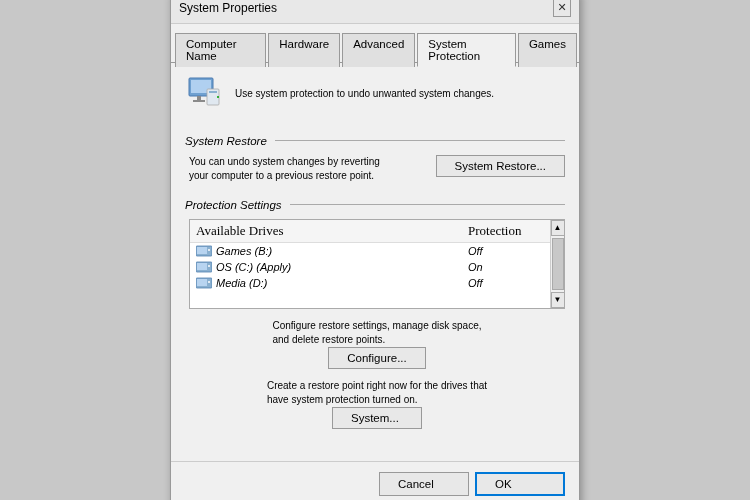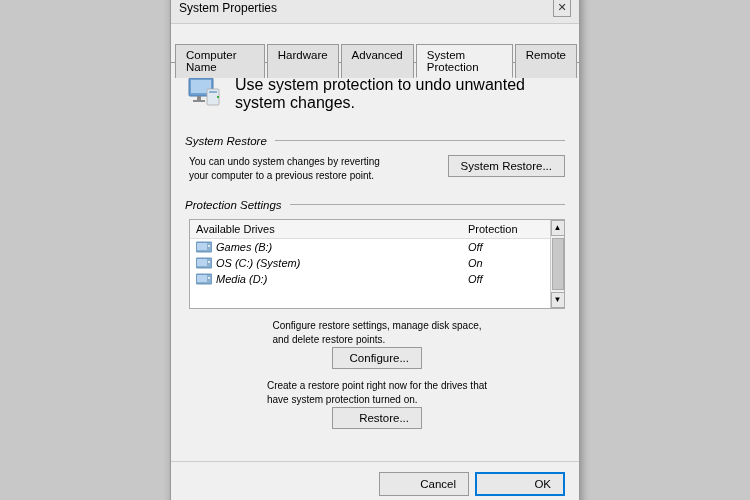--- a/index.html
+++ b/index.html
@@ -53,21 +53,21 @@
     }
     .tab {
       padding: 4px 10px;
       border: 1px solid #999;
       border-bottom: none;
       background: #e0e0e0;
       cursor: pointer;
       font-size: 11.5px;
       margin-right: 2px;
       position: relative;
-      top: 16px;
+      top: 5px;
     }
     .tab.active {
       background: #f0f0f0;
       border-bottom: 1px solid #f0f0f0;
       z-index: 1;
     }
     .content {
       padding: 12px 14px;
     }
     .intro-section {
@@ -76,21 +76,21 @@
       margin-bottom: 12px;
       padding-bottom: 10px;
     }
     .computer-icon {
       width: 38px;
       height: 38px;
       margin-right: 12px;
       flex-shrink: 0;
     }
     .intro-text {
-      font-size: 16px;
+      font-size: 10px;
       color: #000;
     }
     .section-label {
       display: flex;
       align-items: center;
       margin-bottom: 8px;
       margin-top: 4px;
     }
     .section-label span {
       font-size: 11.5px;
@@ -111,27 +111,27 @@
       margin-bottom: 16px;
       padding-left: 4px;
     }
     .section-desc {
       font-size: 10px;
       color: #000;
       line-height: 1.4;
       max-width: 230px;
     }
     .btn {
-      padding: 4px 12px;
+      padding: 4px 18px;
       background: #e8e8e8;
       border: 1px solid #999;
       cursor: pointer;
       font-size: 11.5px;
       min-width: 90px;
-      text-align: right;
+      text-align: left;
       white-space: nowrap;
     }
     .btn.disabled {
       color: #aaa;
       cursor: default;
     }
     .drives-table {
       border: 1px solid #aaa;
       background: #fff;
       width: 100%;
@@ -140,22 +140,23 @@
       height: 90px;
       overflow: hidden;
     }
     .drives-header {
       display: flex;
       background: #f5f5f5;
       border-bottom: 1px solid #ddd;
       padding: 3px 6px;
     }
     .drives-header-col {
-      font-size: 11px;
-      color: #000;
+      font-size: 13px;
+      color: #000;
+      font-family: Liberation Serif, serif;
     }
     .col-drive { flex: 1; }
     .col-protection { width: 90px; }
     .scrollbar {
       position: absolute;
       right: 0;
       top: 0;
       bottom: 0;
       width: 14px;
       background: #f0f0f0;
@@ -225,21 +226,21 @@
   <div class="title-bar">
     <span class="title-bar-text">System Properties</span>
     <div class="close-btn">✕</div>
   </div>
 
   <div class="tabs">
     <div class="tab">Computer Name</div>
     <div class="tab">Hardware</div>
     <div class="tab">Advanced</div>
     <div class="tab active">System Protection</div>
-    <div class="tab">Remote</div>
+    <div class="tab">Games</div>
   </div>
 
   <div class="content">
 
     <div class="intro-section">
       <div class="computer-icon">
         <svg xmlns="http://www.w3.org/2000/svg" viewBox="0 0 38 38">
 
           <rect x="4" y="3" width="24" height="18" rx="1" fill="#6fa0d0" stroke="#4a7ab0" stroke-width="1"></rect>
           <rect x="6" y="5" width="20" height="13" fill="#b0d0f0"></rect>
@@ -282,21 +283,21 @@
           </svg>
           <span class="drive-name">Games (B:)</span>
           <span class="drive-protection">Off</span>
         </div>
         <div class="drive-row">
           <svg class="drive-icon" viewBox="0 0 16 12">
             <rect x="0" y="1" width="16" height="10" rx="1" fill="#8ab0d0" stroke="#5080b0" stroke-width="0.8"></rect>
             <rect x="1" y="2" width="10" height="7" fill="#b8d4f0"></rect>
             <rect x="12" y="4" width="2" height="2" rx="1" fill="#ffffff"></rect>
           </svg>
-          <span class="drive-name">OS (C:) (System)</span>
+          <span class="drive-name">OS (C:) (Apply)</span>
           <span class="drive-protection">On</span>
         </div>
         <div class="drive-row">
           <svg class="drive-icon" viewBox="0 0 16 12">
             <rect x="0" y="1" width="16" height="10" rx="1" fill="#8ab0d0" stroke="#5080b0" stroke-width="0.8"></rect>
             <rect x="1" y="2" width="10" height="7" fill="#b8d4f0"></rect>
             <rect x="12" y="4" width="2" height="2" rx="1" fill="#ffffff"></rect>
           </svg>
           <span class="drive-name">Media (D:)</span>
           <span class="drive-protection">Off</span>
@@ -310,21 +311,21 @@
       </div>
     </div>
 
     <div class="bottom-section">
       <span class="section-desc">Configure restore settings, manage disk space,<br>and delete restore points.</span>
       <button class="btn">Configure...</button>
     </div>
 
     <div class="bottom-section">
       <span class="section-desc">Create a restore point right now for the drives that<br>have system protection turned on.</span>
-      <button class="btn">Restore...</button>
+      <button class="btn">System...</button>
     </div>
 
   </div>
 
   <div class="footer-buttons">
     <button class="btn">Cancel</button>
     <button class="btn btn-ok">OK</button>
   </div>
 </div>
 

